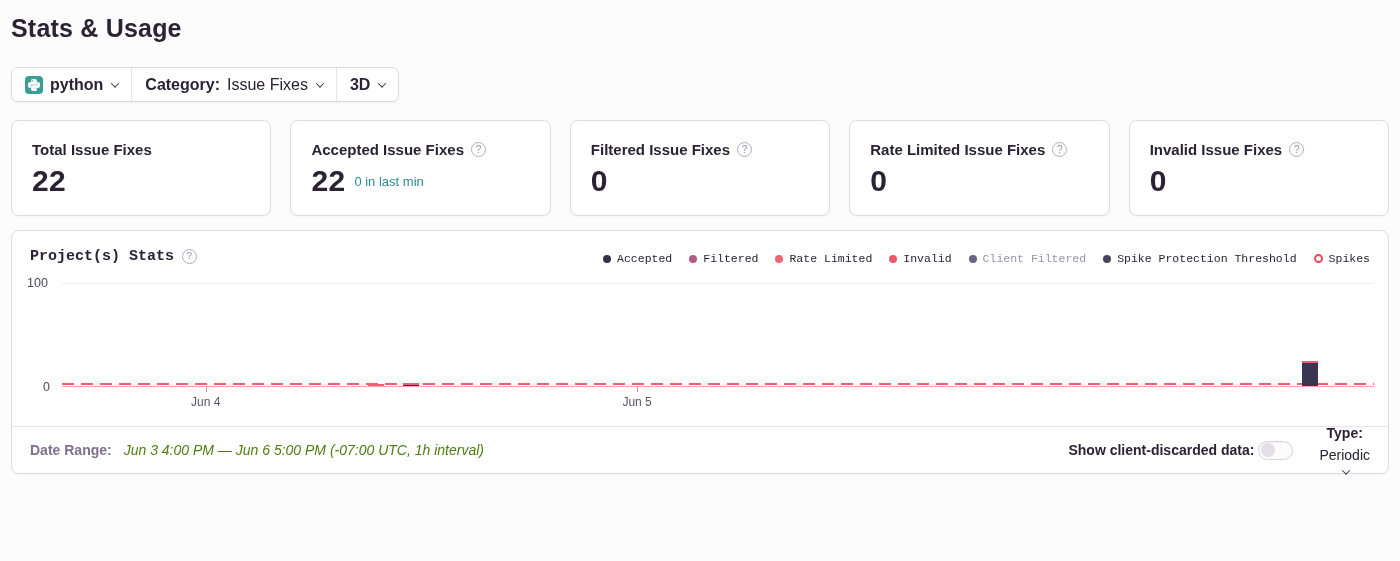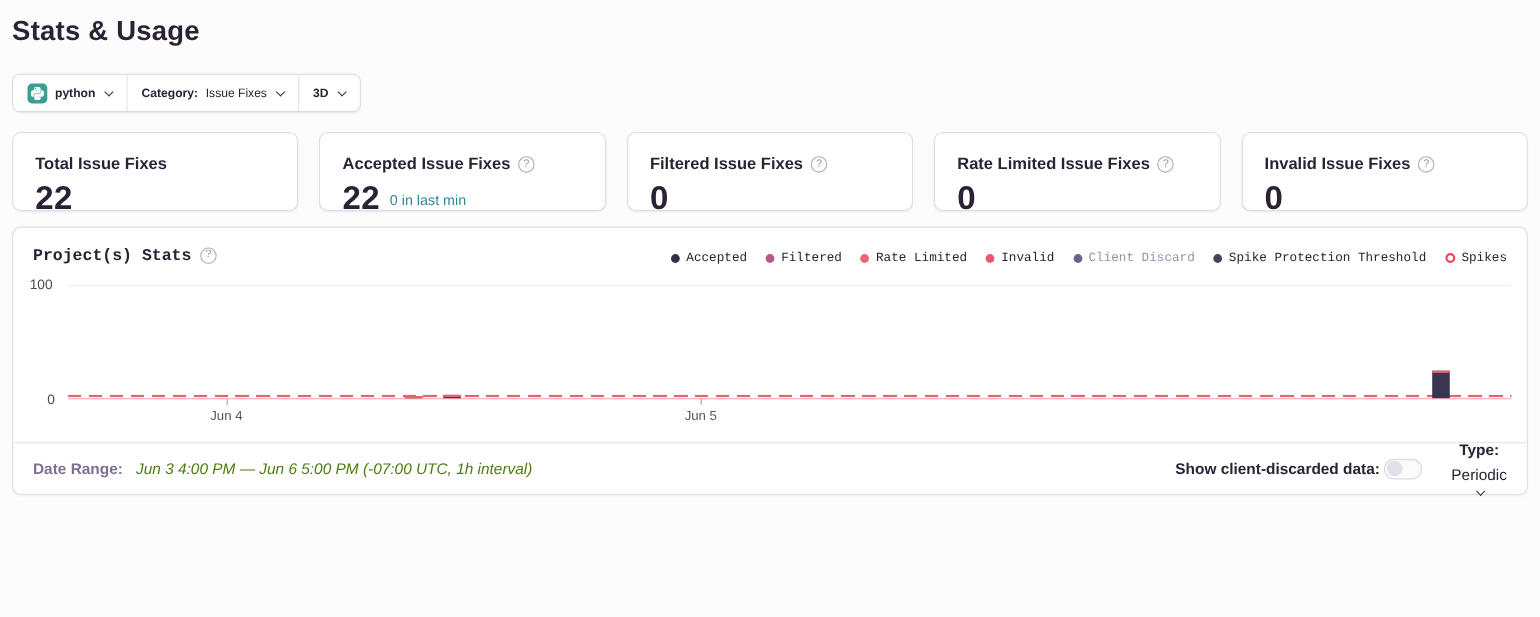--- a/index.html
+++ b/index.html
@@ -18,41 +18,41 @@
 
   
   .filter-bar {
     display: inline-flex; align-items: stretch; margin-top: 24px;
     background: #fff; border: 1px solid #dcd7e2; border-radius: 7px;
     box-shadow: 0 1px 2px rgba(43,34,51,.05);
     height: 35px; overflow: hidden;
   }
   .filter-seg {
     display: flex; align-items: center; gap: 7px; padding: 0 13px;
-    font-size: 11px; cursor: pointer; background: #fff;
+    font-size: 16px; cursor: pointer; background: #fff;
   }
   .filter-seg + .filter-seg { border-left: 1px solid #e7e2ec; }
   .seg-bold { font-weight: 700; }
   .seg-val { color: #2b2233; }
   .chev {
     display: inline-block; width: 6px; height: 6px;
     border-right: 1.6px solid #3d3346; border-bottom: 1.6px solid #3d3346;
     transform: rotate(45deg) translate(-1px,-1px); margin-left: 2px;
   }
   .py-icon {
     width: 18px; height: 18px; border-radius: 4px; background: #3b9e93;
     display: inline-flex; align-items: center; justify-content: center; flex: none;
   }
   .py-icon svg { width: 12px; height: 12px; }
 
   
   .stat-row { display: flex; gap: 19px; margin-top: 18px; }
   .stat-card {
     flex: 1 1 0; background: #fff; border: 1px solid #e0dbe6; border-radius: 8px;
-    padding: 20px 20px 18px 20px; height: 72px;
+    padding: 20px 20px 18px 20px; height: 96px;
     box-shadow: 0 1px 2px rgba(43,34,51,.04);
   }
   .stat-label-row { display: flex; align-items: center; gap: 7px; }
   .stat-label { font-size: 15px; font-weight: 700; }
   .help-icon {
     width: 15px; height: 15px; border-radius: 50%;
     border: 1px solid #b4abbf; color: #9a90a6;
     font-size: 10px; line-height: 13px; text-align: center;
     display: inline-block; cursor: pointer; flex: none;
   }
@@ -206,21 +206,21 @@
           <span class="legend-item">
             <span class="legend-dot" style="background: rgb(238, 100, 114);"></span>
             <span>Rate Limited</span>
           </span>
           <span class="legend-item">
             <span class="legend-dot" style="background: rgb(232, 90, 109);"></span>
             <span>Invalid</span>
           </span>
           <span class="legend-item muted">
             <span class="legend-dot" style="background: rgb(108, 99, 134);"></span>
-            <span>Client Discard</span>
+            <span>Client Filtered</span>
           </span>
           <span class="legend-item">
             <span class="legend-dot" style="background: rgb(73, 66, 89);"></span>
             <span>Spike Protection Threshold</span>
           </span>
           <span class="legend-item">
             <span class="legend-ring" style="border-color: rgb(242, 69, 90);"></span>
             <span>Spikes</span>
           </span>
         </div>

